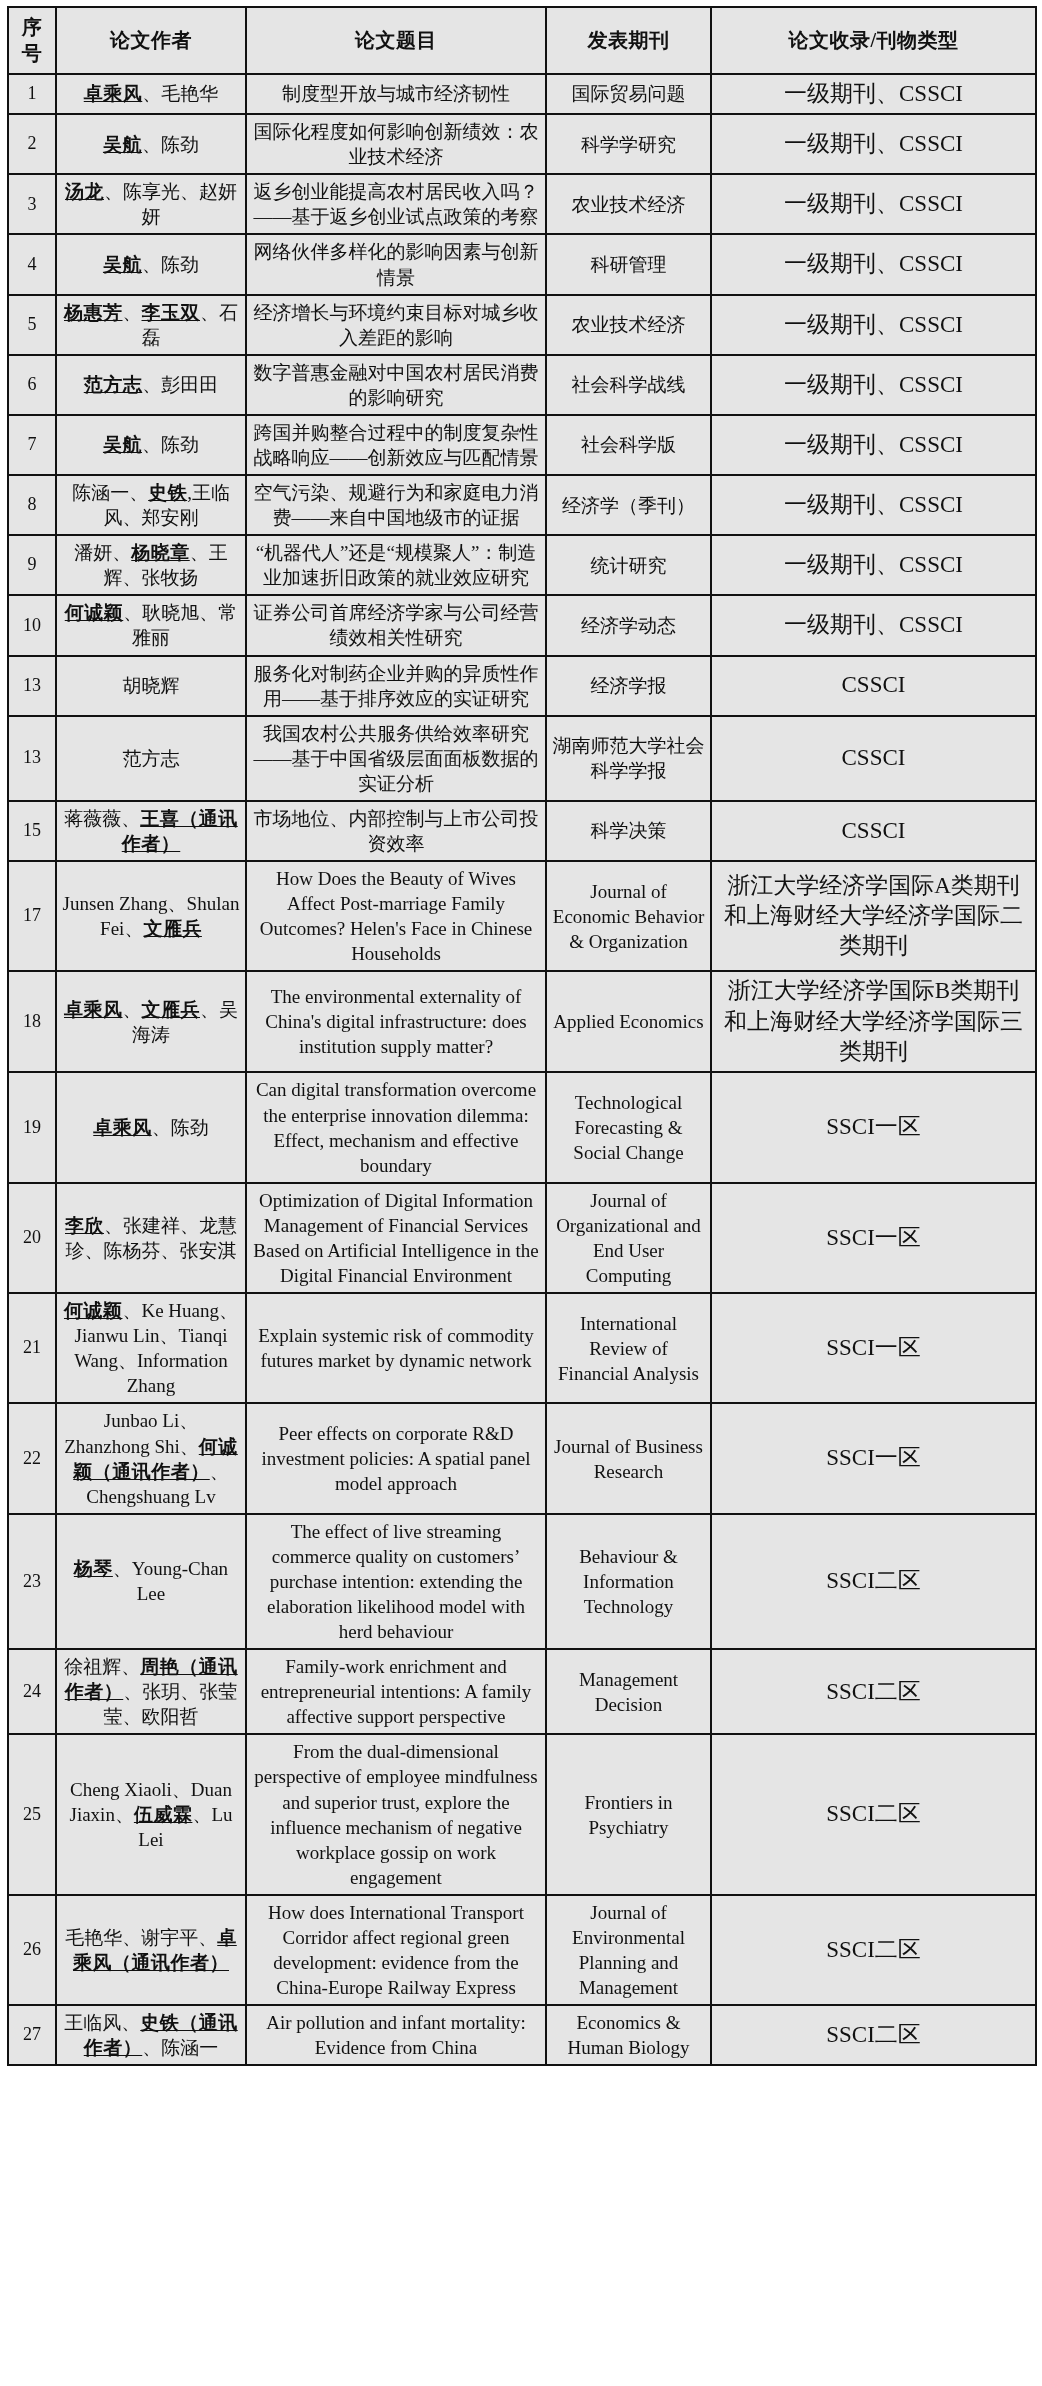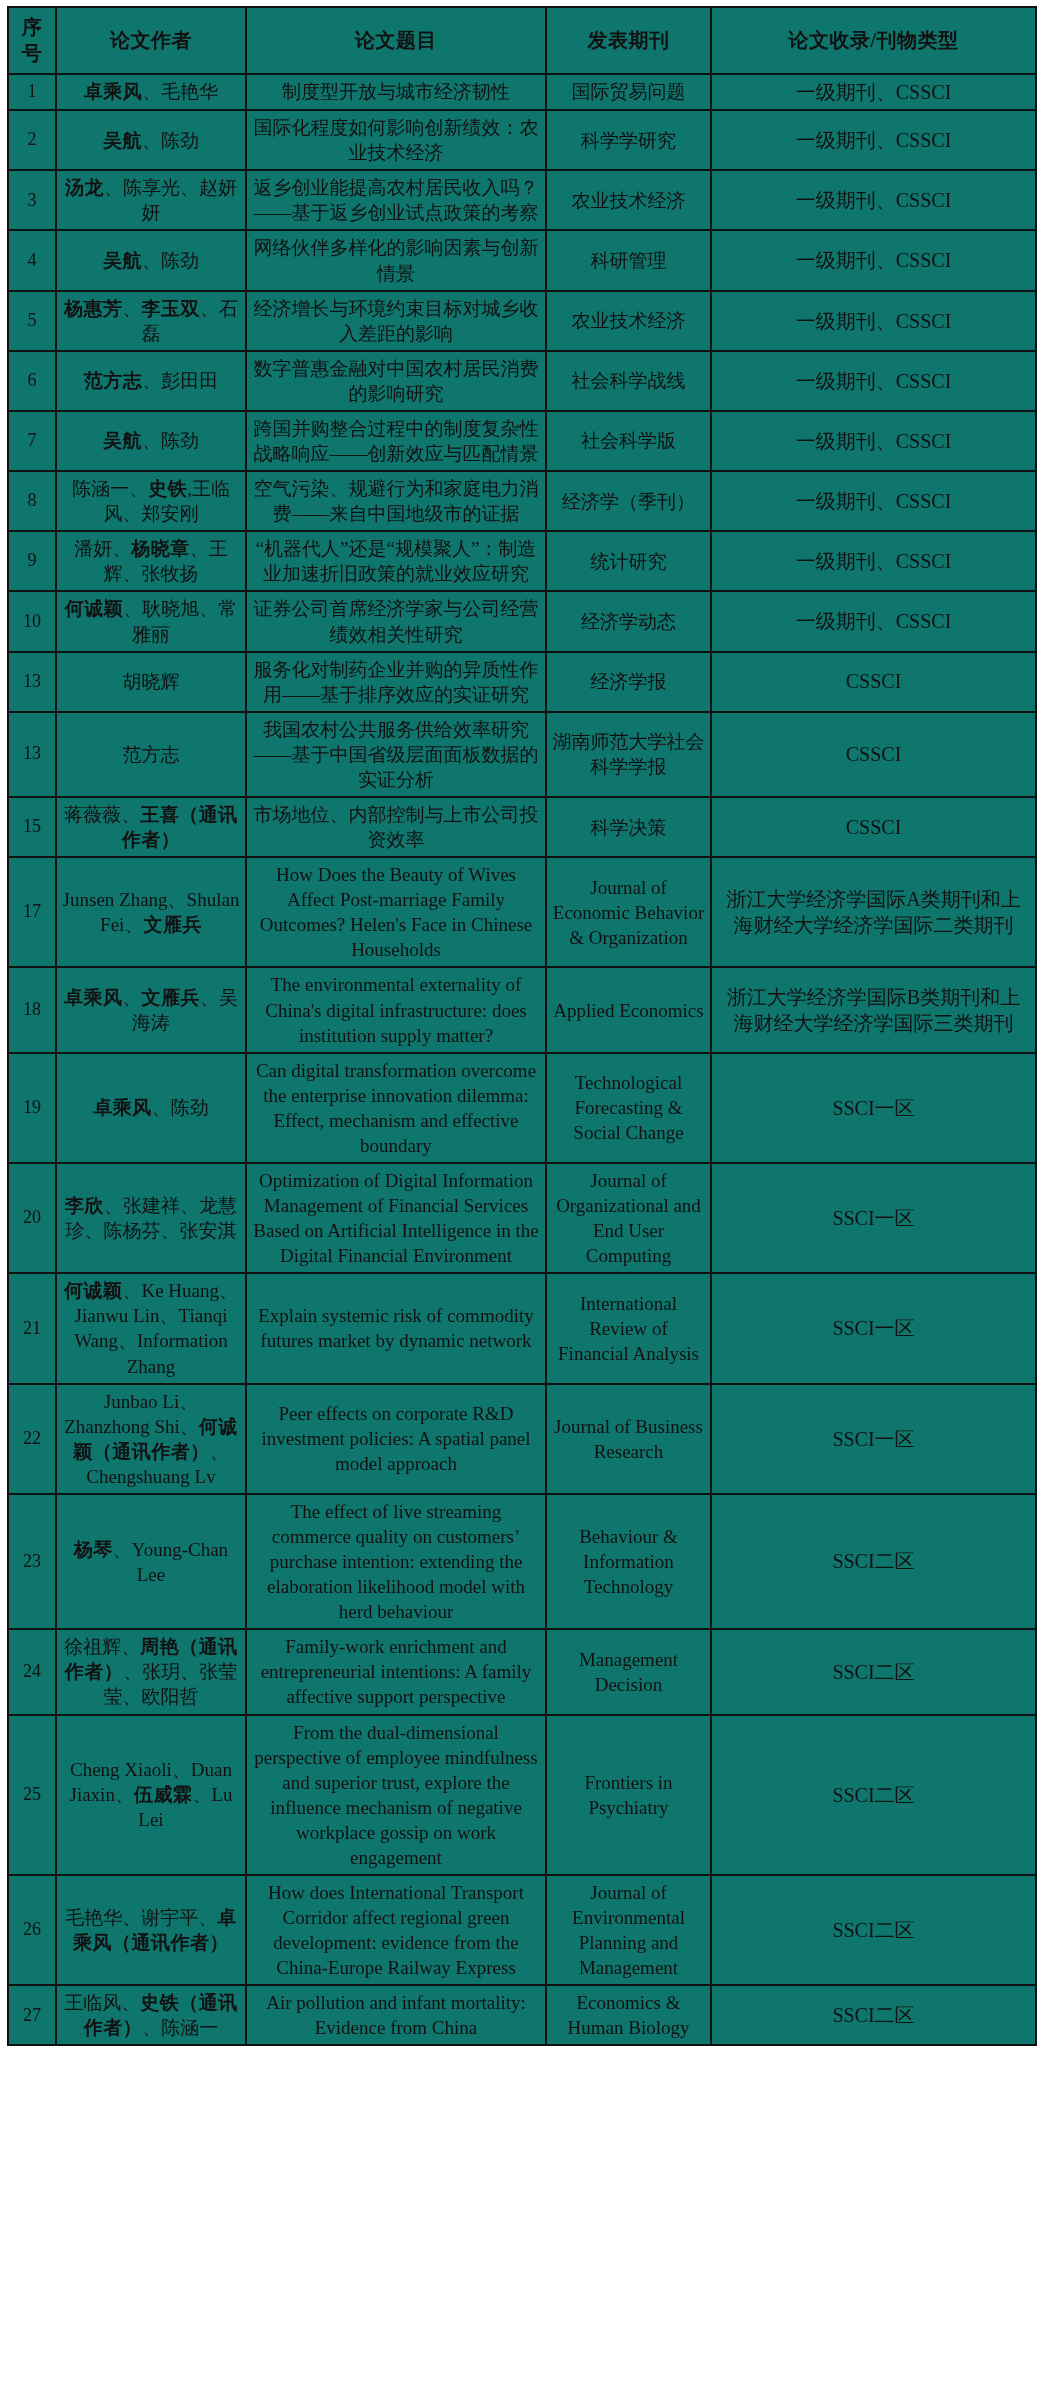--- a/index.html
+++ b/index.html
@@ -8,21 +8,21 @@
     background: #ffffff;
     font-family: "Liberation Serif", "DejaVu Serif", serif;
     color: #111111;
   }
   body { height: 2386px; overflow: hidden; }
   .page { padding: 6px 7px; }
   table.pub-table {
     border-collapse: collapse;
     width: 1028px;
     table-layout: fixed;
-    background: #0f766e;
+    background: #e5e5e5;
   }
   table.pub-table col.c-no      { width: 48px; }
   table.pub-table col.c-authors { width: 190px; }
   table.pub-table col.c-title   { width: 300px; }
   table.pub-table col.c-journal { width: 165px; }
   table.pub-table col.c-type    { width: 325px; }
   th, td {
     border: 2.5px solid #111111;
     text-align: center;
     vertical-align: middle;
@@ -30,26 +30,26 @@
     font-size: 19px;
     line-height: 1.32;
     word-wrap: break-word;
   }
   th {
     font-weight: bold;
     font-size: 20px;
     padding: 6px 4px;
   }
   td.num { font-size: 18px; }
-  .b { font-weight: bold; }
+  .b { font-weight: bold; text-decoration: underline; }
   td.authors .b, th, .b {
     
     letter-spacing: 0.5px;
   }
-  td.type { font-size: 20px; }
+  td.type { font-size: 23px; }
 </style>
 </head>
 <body>
 
 <div class="page">
   <table class="pub-table">
     <colgroup>
       <col class="c-no">
       <col class="c-authors">
       <col class="c-title">

